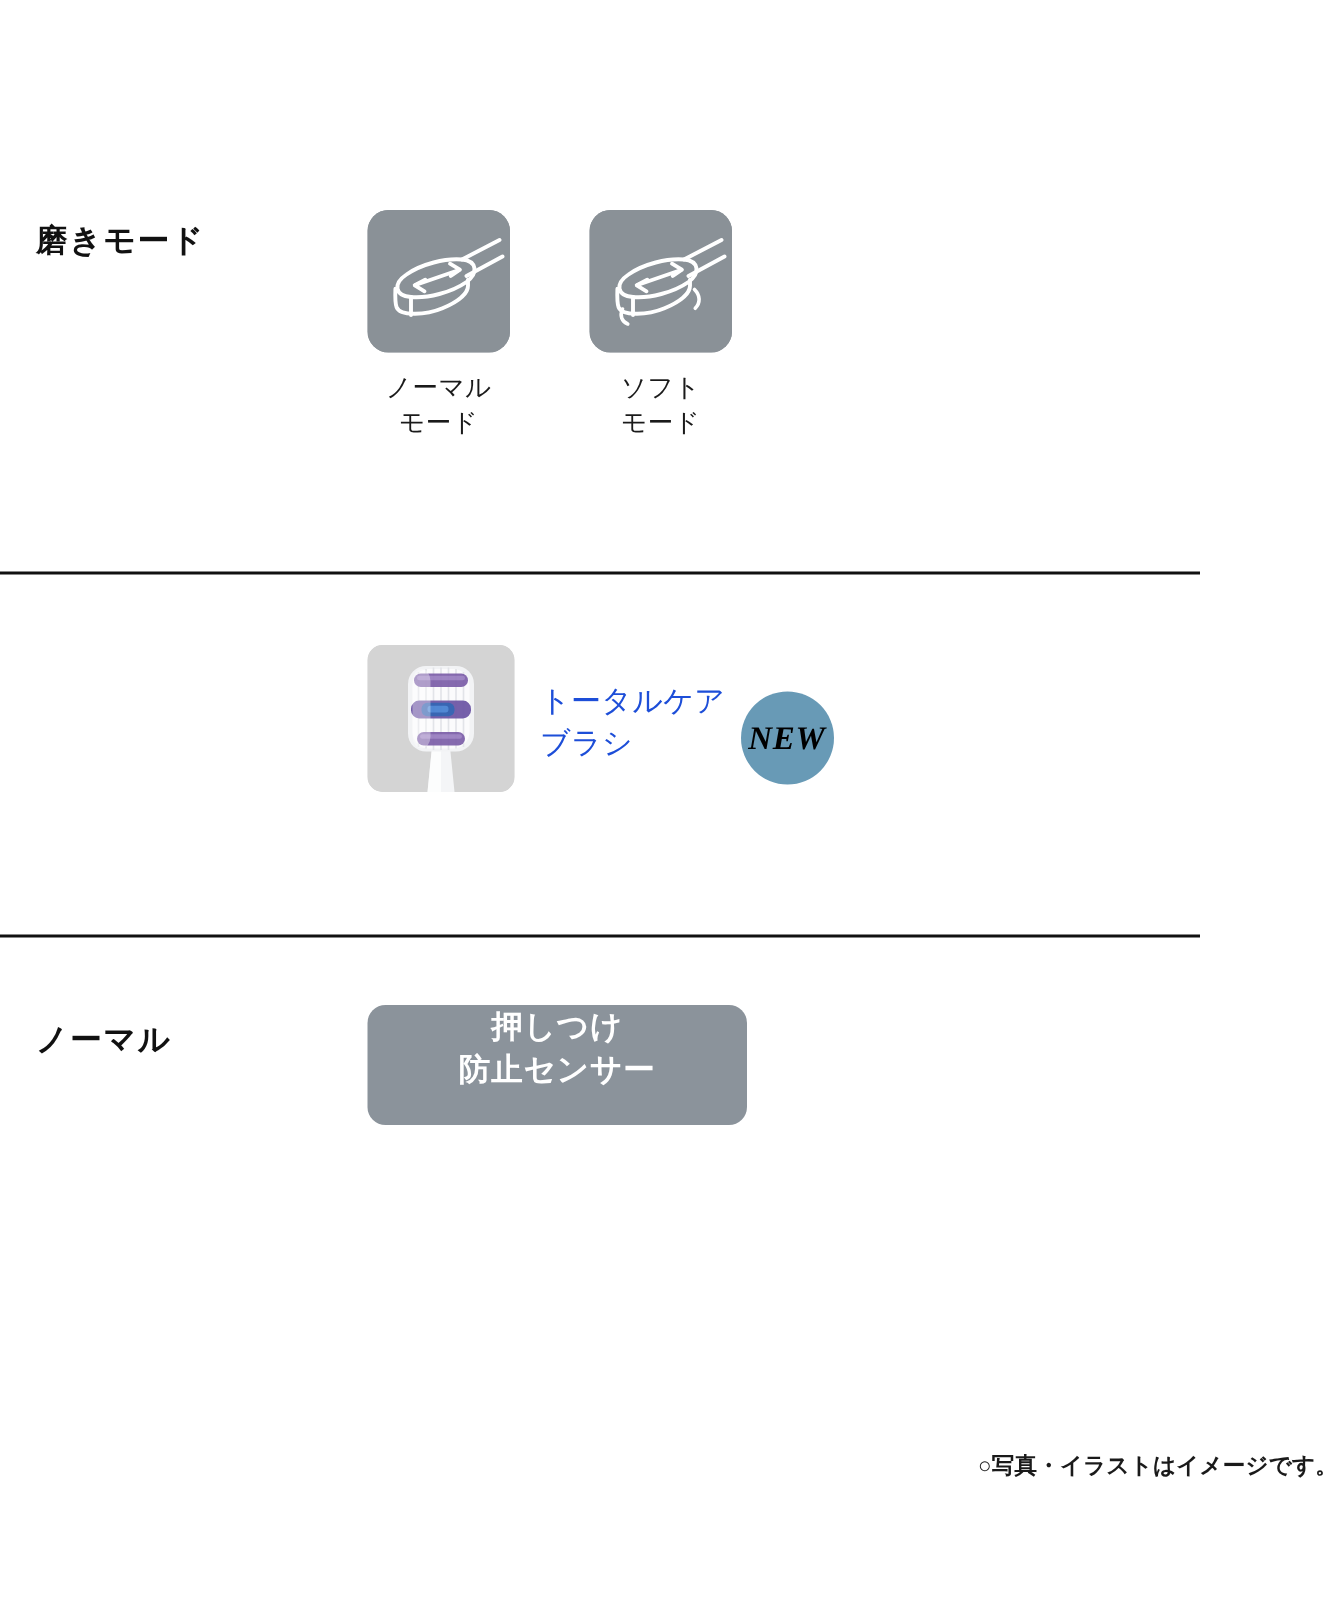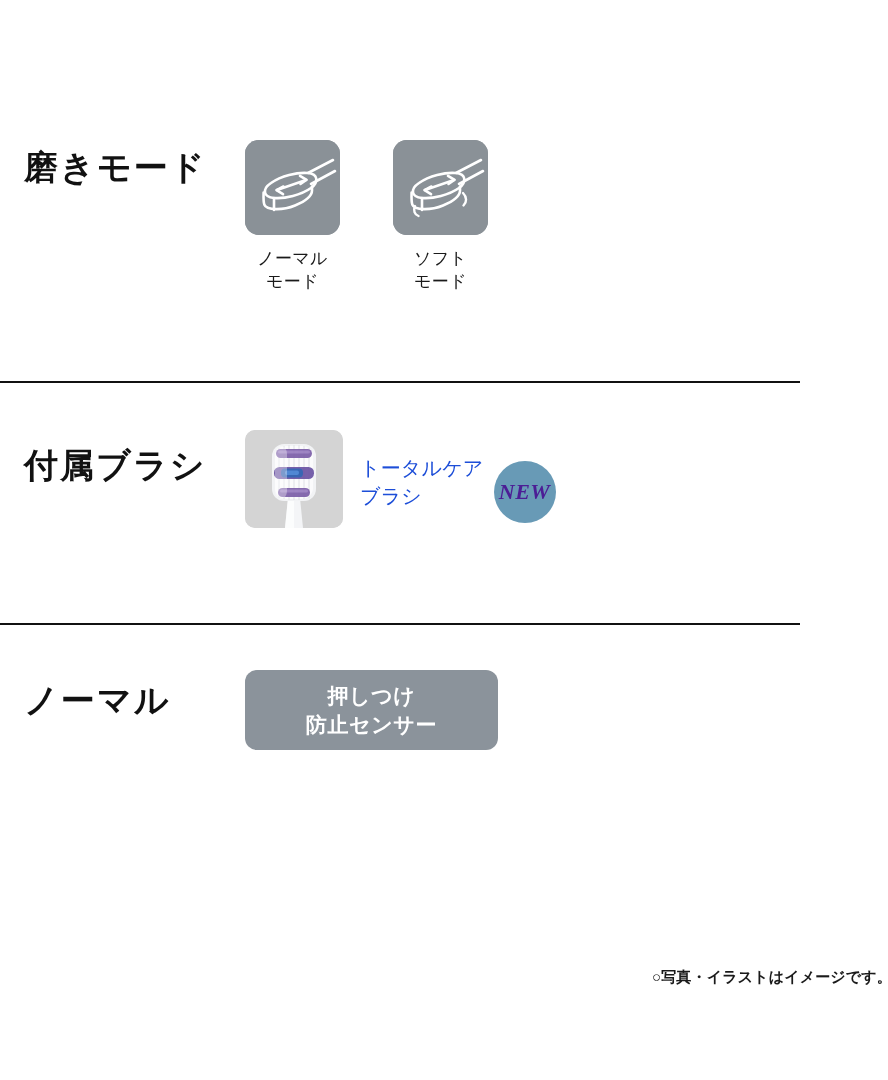--- a/index.html
+++ b/index.html
@@ -17,21 +17,21 @@
     -webkit-font-smoothing: antialiased;
   }
 
   .page { position: relative; width: 888px; height: 1080px; }
 
   
   .section { position: absolute; left: 0; width: 888px; }
   .sec-title {
     position: absolute;
     left: 24px;
-    font-size: 34px;
+    font-size: 21px;
     font-weight: 700;
     letter-spacing: 0.06em;
     color: #111111;
     white-space: nowrap;
     line-height: 1;
   }
 
   
   .divider {
     position: absolute;
@@ -117,37 +117,36 @@
     align-items: center;
     justify-content: center;
     flex: none;
   }
   .new-badge span {
     font-family: "Liberation Serif", "DejaVu Serif", serif;
     font-style: italic;
     font-weight: 700;
     font-size: 22px;
     letter-spacing: 0.02em;
-    color: #4c1d95;
+    color: #000000;
   }
 
   
   #sec-feature { top: 645px; height: 180px; }
   #sec-feature .sec-title { top: 38px; }
 
   .feature-badge {
     position: absolute;
     left: 245px;
     top: 25px;
     width: 253px;
     height: 80px;
     border-radius: 12px;
     background: #8b939b;
     display: flex;
-    align-items: center;
     justify-content: center;
   }
   .feature-badge span {
     font-size: 21px;
     font-weight: 700;
     line-height: 1.4;
     letter-spacing: 0.03em;
     color: #ffffff;
     text-align: center;
     white-space: pre-line;
@@ -233,21 +232,20 @@
         <div class="mode-label">ソフト
 モード</div>
       </div>
 
     </div>
   </div>
 
   <div class="divider" style="top:381px;"></div>
 
   <div class="section" id="sec-brush">
-    <div class="sec-title">付属ブラシ</div>
 
     <div class="brush-row">
 
       <span class="brush-tile">
         <svg width="98" height="98" viewBox="0 0 98 98" aria-hidden="true">
           <rect x="0" y="0" width="98" height="98" rx="10" fill="#d4d4d4"></rect>
 
           <path d="M43 68 L55 68 L58 98 L40 98 Z" fill="#f4f5f7"></path>
           <path d="M43 68 L49 68 L49 98 L40 98 Z" fill="#ffffff" opacity="0.75"></path>
 

